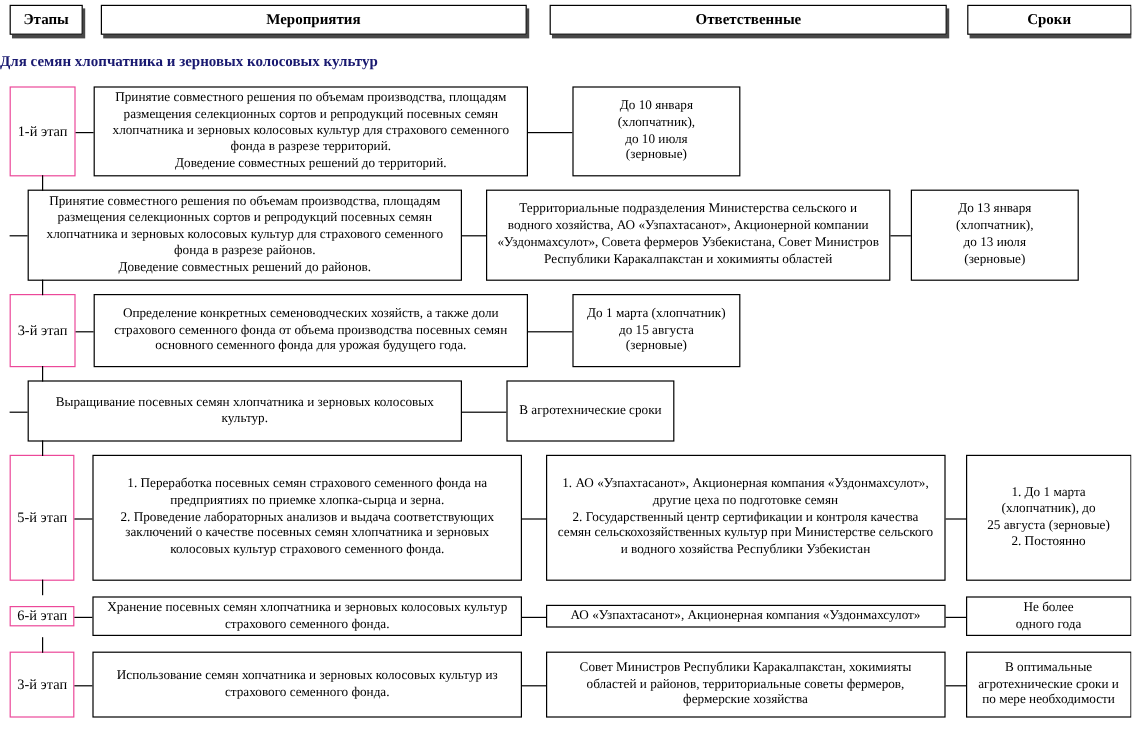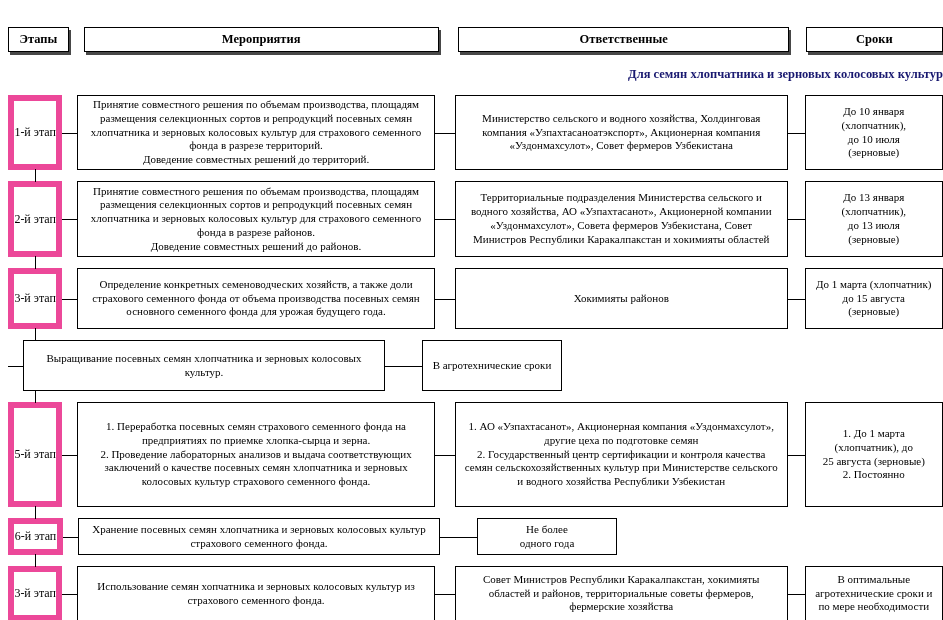--- a/index.html
+++ b/index.html
@@ -1,61 +1,61 @@
 <!DOCTYPE html>
 <html><head>
 <meta charset="utf-8">
 <style>
   html,body { margin:0; padding:0; background:#ffffff; }
   .canvas {
     width:943px; height:620px; box-sizing:border-box;
     background:#ffffff; overflow:hidden;
     font-family:"Liberation Serif","DejaVu Serif",serif;
-    color:#000; padding-top:27px;
+    color:#000; padding-top:4px;
   }
   
   .hdr-row { display:flex; margin-left:8px; height:25px; }
   .hdr-box {
     border:1px solid #000; background:#fff;
     box-shadow:2px 3px 0 rgba(40,40,40,0.85);
     display:flex; align-items:center; justify-content:center;
     font-weight:bold; font-size:12.5px; box-sizing:border-box;
   }
   .w-stage-h { width:62px; }
   .sp1h { width:15px; } .sp2h { width:20px; } .sp3h { width:17px; }
   .w-act  { width:362px; }
   .w-resp { width:337px; }
   .w-dead { width:140px; }
   
   .title {
-    text-align:right; font-weight:bold; font-size:12.5px;
+    text-align:left; font-weight:bold; font-size:12.5px;
     color:#191970; margin:14px 0 13px 0; line-height:16px;
   }
   
   .row { display:flex; margin-left:8px; align-items:stretch; }
   .stage-col { width:55px; display:flex; }
   .stage-box {
-    flex:1; border:6px solid #ec4899; display:flex; align-items:center;
+    flex:1; border:1px solid #ec4899; display:flex; align-items:center;
     justify-content:center; font-size:12px; box-sizing:border-box;
   }
   .conn { position:relative; align-self:stretch; }
   .conn::after {
     content:''; position:absolute; left:0; right:0; top:50%;
     border-top:1px solid #000;
   }
   .c1 { width:15px; } .c2 { width:20px; } .c3 { width:17px; }
   .cell {
     border:1px solid #000; box-sizing:border-box;
     display:flex; align-items:center; justify-content:center;
     text-align:center; font-size:11px; line-height:13.8px;
     padding:2px 7px; white-space:pre-line;
   }
   .cell.w-dead { padding:2px 4px; }
   .r1 { min-height:75px; } .r2 { min-height:76px; } .r3 { min-height:61px; }
-  .r4 { min-height:51px; } .r5 { min-height:105px; } .r6 { min-height:37px; }
+  .r4 { min-height:51px; } .r5 { min-height:105px; } .r6 { min-height:37px;align-items:center; }
   .r7 { min-height:55px; }
   .gap { height:11px; margin-left:8px; position:relative; }
   .gap .vline {
     position:absolute; left:27px; top:-1px; bottom:-1px; width:1px;
     background:#000;
   }
 </style>
 </head>
 <body>
 
@@ -74,35 +74,31 @@
   <div class="title">Для семян хлопчатника и зерновых колосовых культур</div>
 
   <div class="row r1">
     <div class="stage-col">
         <div class="stage-box">1-й этап</div>
       </div>
     <div class="conn c1"></div>
     <div class="cell w-act">Принятие совместного решения по объемам производства, площадям размещения селекционных сортов и репродукций посевных семян хлопчатника и зерновых колосовых культур для страхового семенного фонда в разрезе территорий.
 Доведение совместных решений до территорий.</div>
     <div class="conn c2"></div>
-    <div class="cell w-resp">Министерство сельского и водного хозяйства, Холдинговая компания «Узпахтасаноатэкспорт», Акционерная компания «Уздонмахсулот», Совет фермеров Узбекистана</div>
     <div class="conn c3"></div>
     <div class="cell w-dead">До 10 января
 (хлопчатник),
 до 10 июля
 (зерновые)</div>
   </div>
   <div class="gap">
       <div class="vline"></div>
     </div>
 
   <div class="row r2">
-    <div class="stage-col">
-        <div class="stage-box">2-й этап</div>
-      </div>
     <div class="conn c1"></div>
     <div class="cell w-act">Принятие совместного решения по объемам производства, площадям размещения селекционных сортов и репродукций посевных семян хлопчатника и зерновых колосовых культур для страхового семенного фонда в разрезе районов.
 Доведение совместных решений до районов.</div>
     <div class="conn c2"></div>
     <div class="cell w-resp">Территориальные подразделения Министерства сельского и водного хозяйства, АО «Узпахтасанот», Акционерной компании «Уздонмахсулот», Совета фермеров Узбекистана, Совет Министров Республики Каракалпакстан и хокимияты областей</div>
     <div class="conn c3"></div>
     <div class="cell w-dead">До 13 января
 (хлопчатник),
 до 13 июля
 (зерновые)</div>
@@ -111,21 +107,20 @@
       <div class="vline"></div>
     </div>
 
   <div class="row r3">
     <div class="stage-col">
         <div class="stage-box">3-й этап</div>
       </div>
     <div class="conn c1"></div>
     <div class="cell w-act">Определение конкретных семеноводческих хозяйств, а также доли страхового семенного фонда от объема производства посевных семян основного семенного фонда для урожая будущего года.</div>
     <div class="conn c2"></div>
-    <div class="cell w-resp">Хокимияты районов</div>
     <div class="conn c3"></div>
     <div class="cell w-dead">До 1 марта (хлопчатник)
 до 15 августа
 (зерновые)</div>
   </div>
   <div class="gap">
       <div class="vline"></div>
     </div>
 
   <div class="row r4">
@@ -159,20 +154,21 @@
       <div class="vline"></div>
     </div>
 
   <div class="row r6">
     <div class="stage-col">
         <div class="stage-box">6-й этап</div>
       </div>
     <div class="conn c1"></div>
     <div class="cell w-act">Хранение посевных семян хлопчатника и зерновых колосовых культур страхового семенного фонда.</div>
     <div class="conn c2"></div>
+    <div class="cell w-resp">АО «Узпахтасанот», Акционерная компания «Уздонмахсулот»</div>
     <div class="conn c3"></div>
     <div class="cell w-dead">Не более
 одного года</div>
   </div>
   <div class="gap">
       <div class="vline"></div>
     </div>
 
   <div class="row r7">
     <div class="stage-col">

